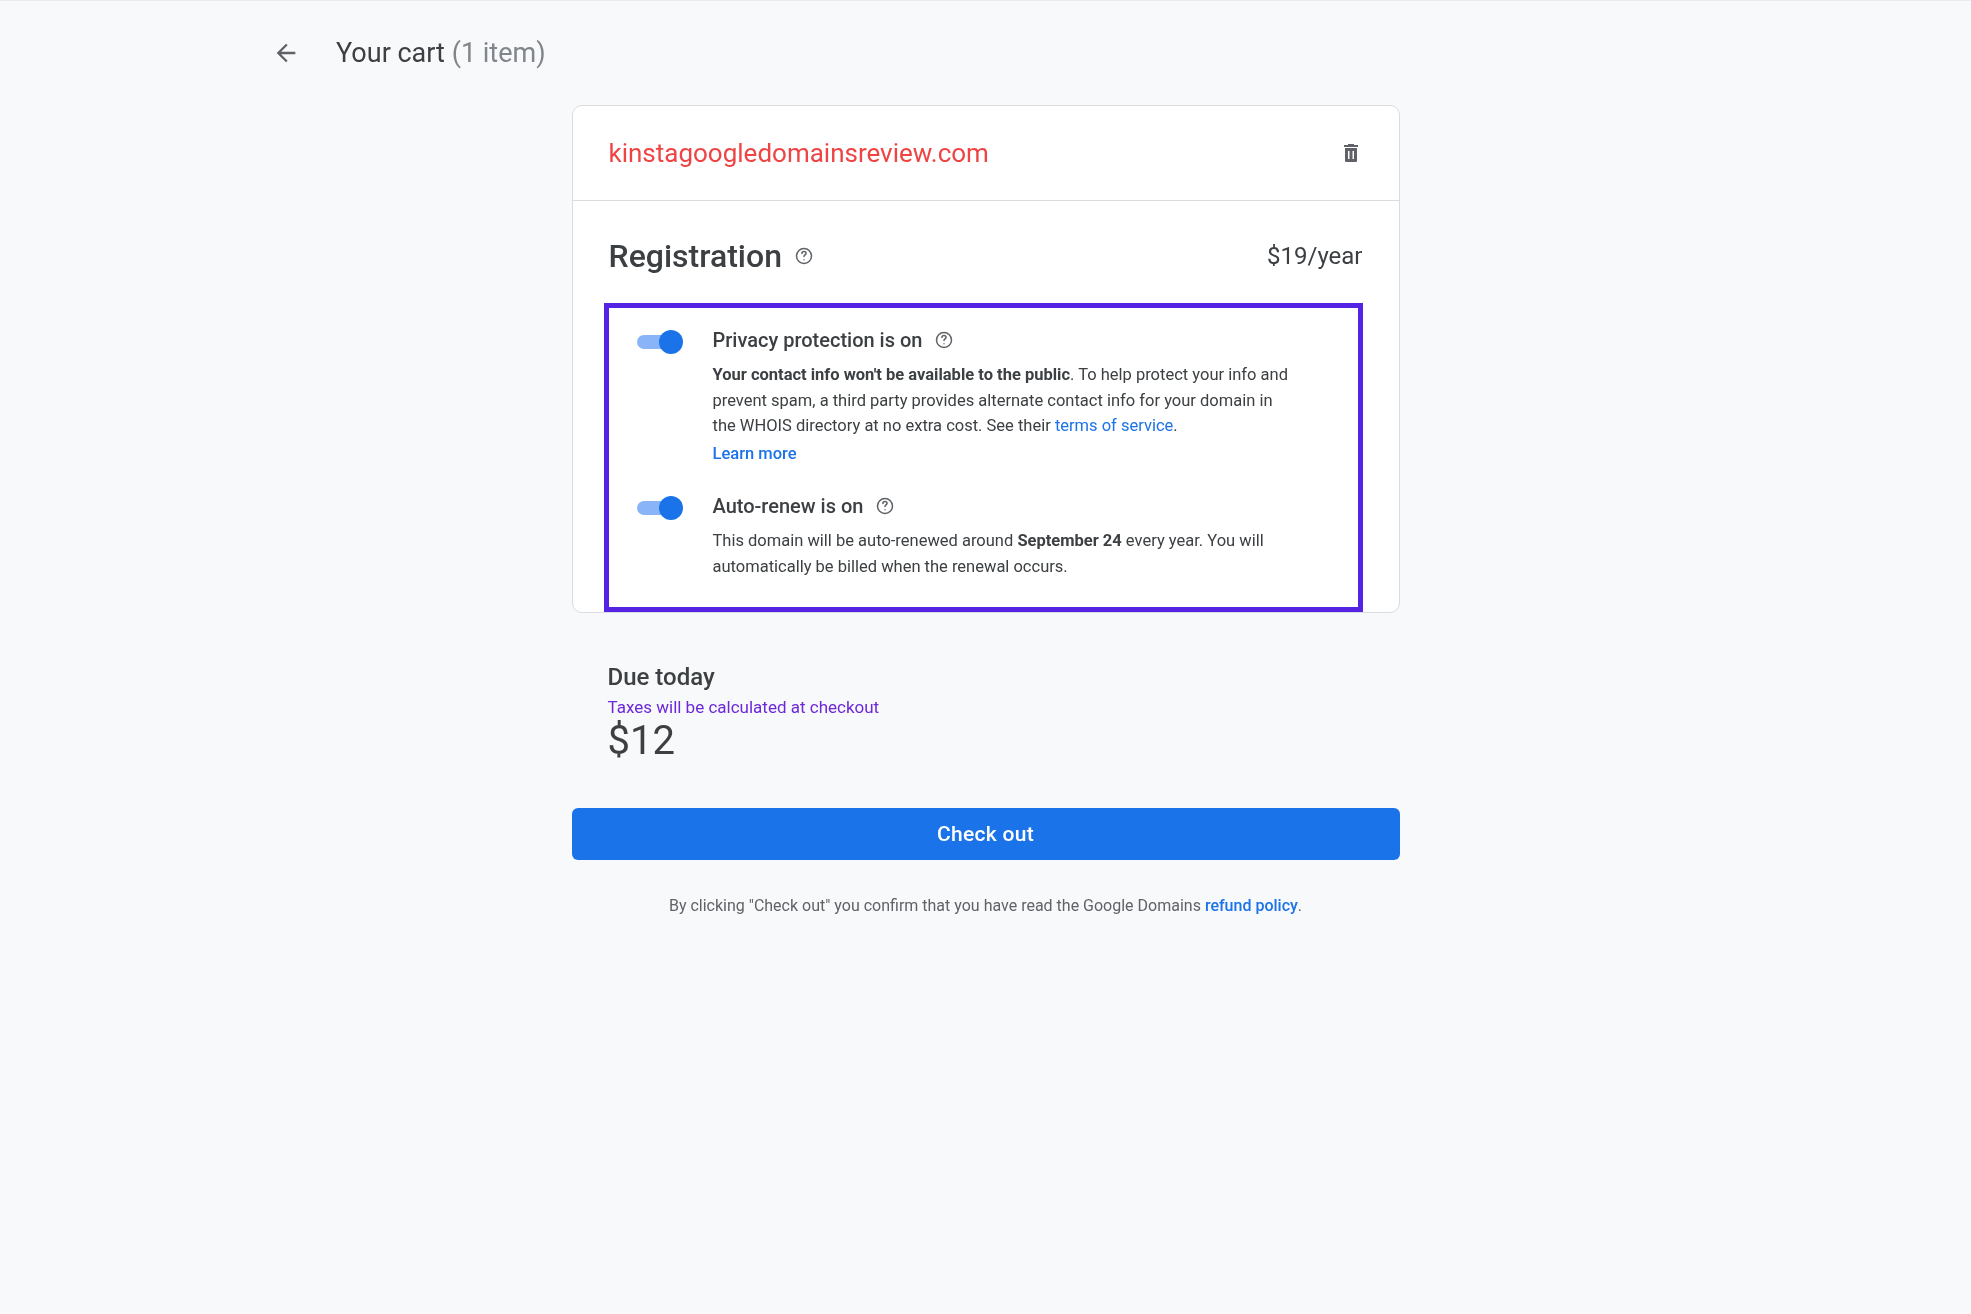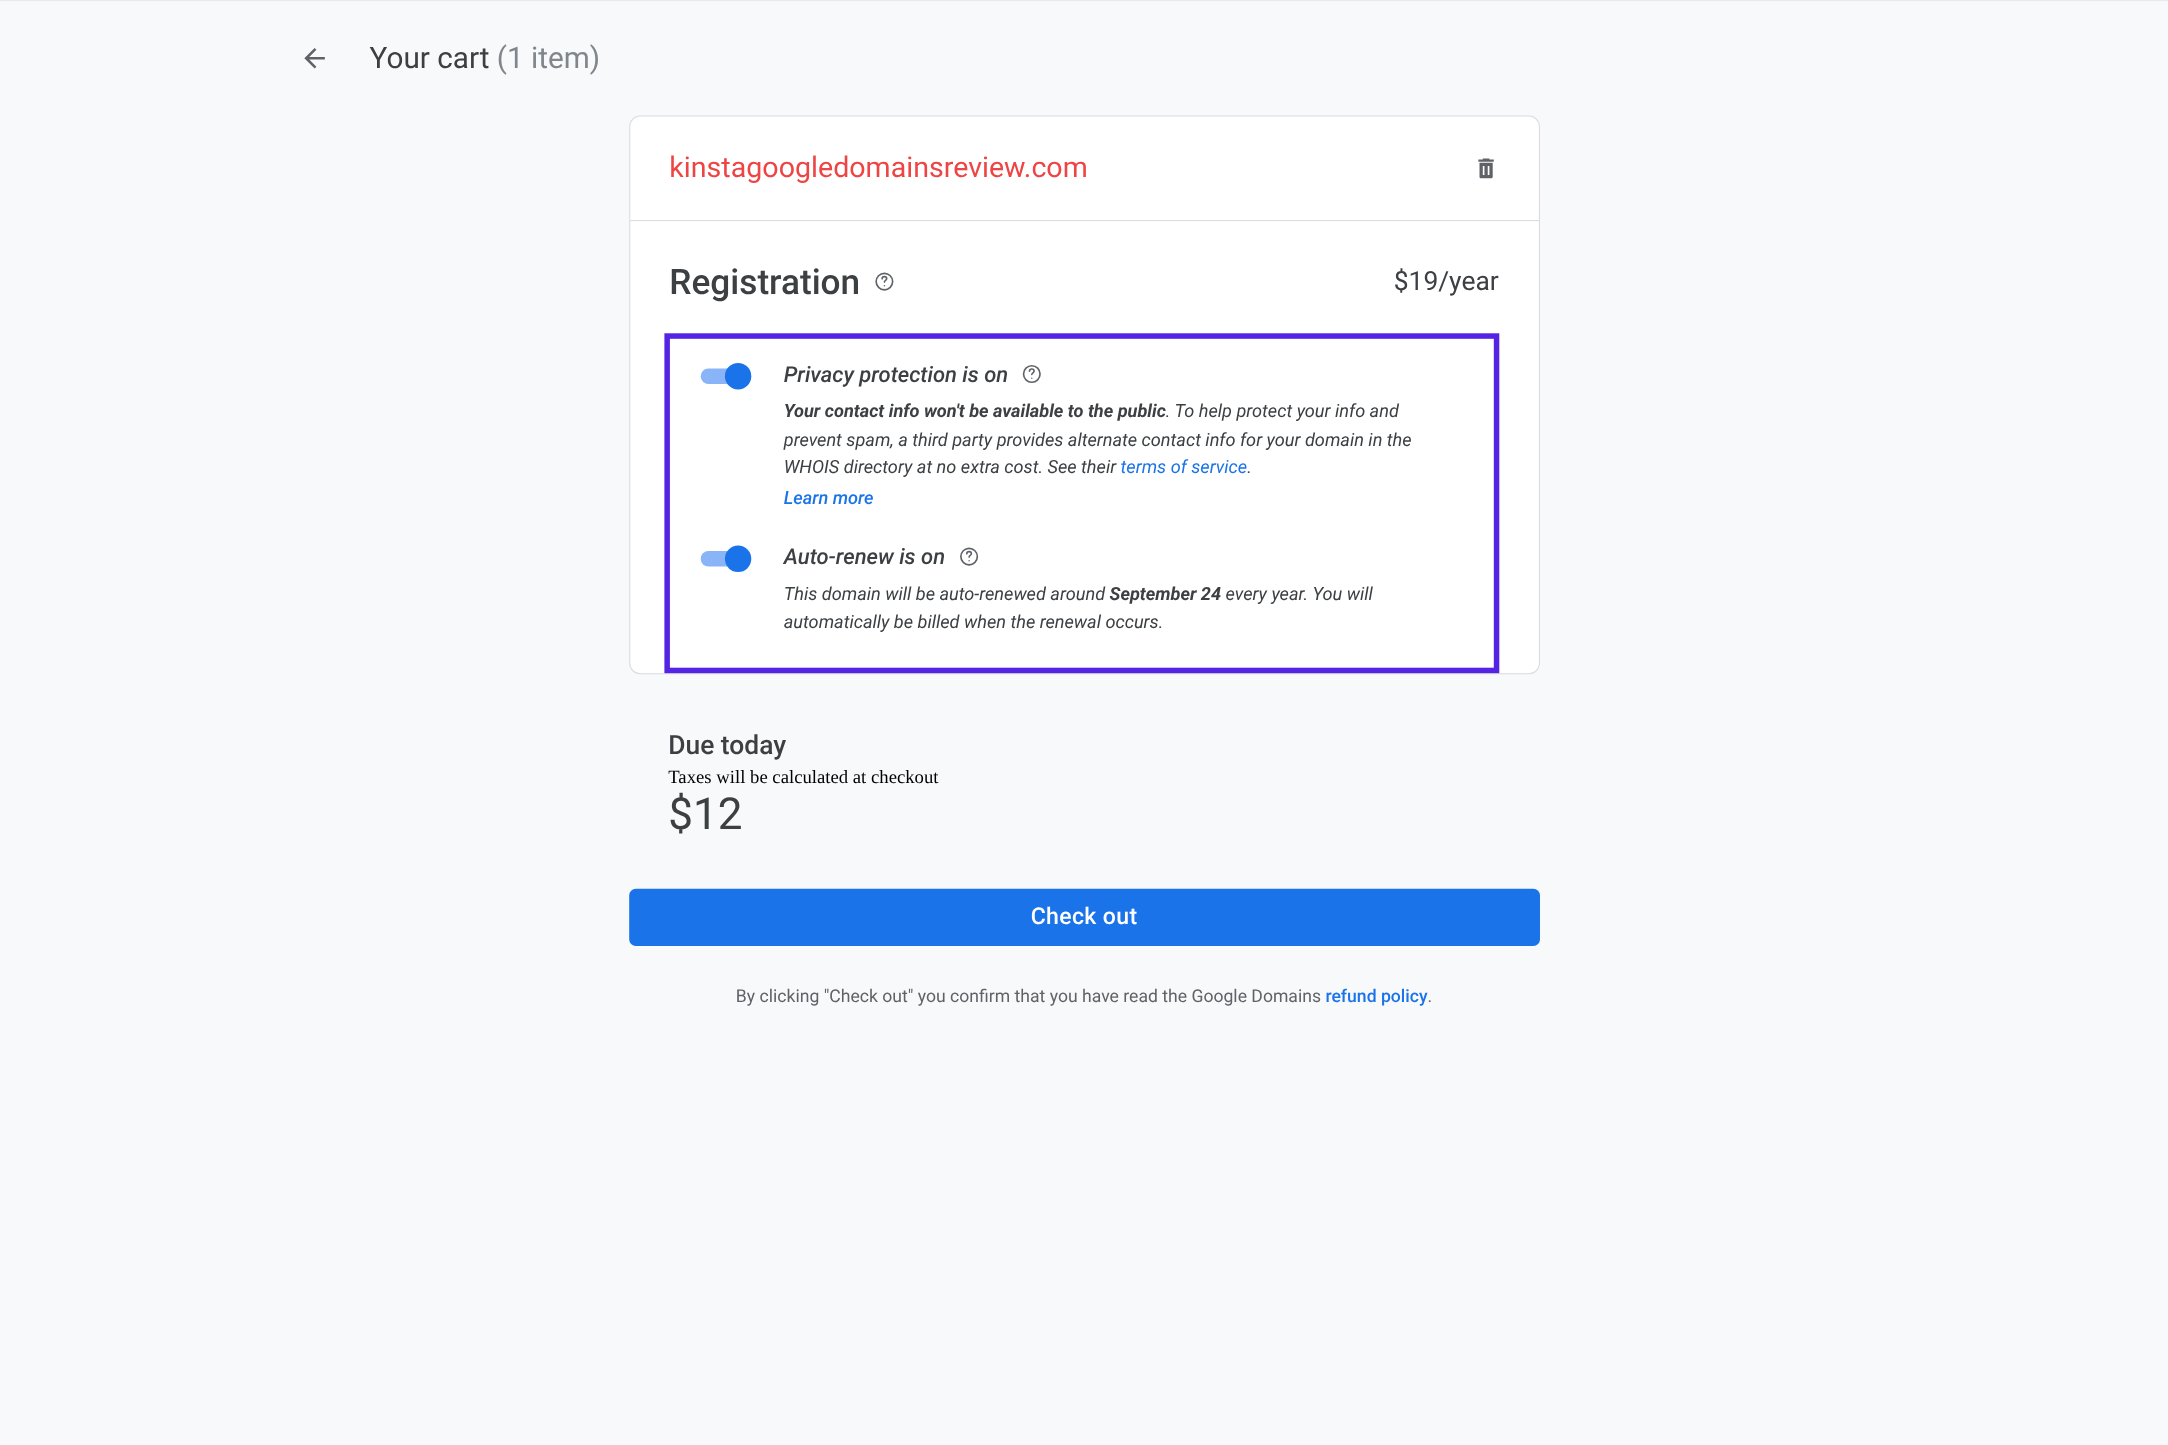--- a/index.html
+++ b/index.html
@@ -113,21 +113,20 @@
       padding: 0 0 28px 0;
     }
     .purple-box {
       border: 5px solid #5826e8;
     }
     .purple-box {
       border-color: #4d14dc;
     }
     .purple-box {
       border-color: #5726e5;
-      font-style: italic;
     }
     
     .purple-box {
       border: 5px solid #5726e5;
       border-color: #5423e3;
     }
     .toggle-row {
       display: flex;
       gap: 30px;
       padding: 20px 28px 0 28px;
@@ -201,23 +200,22 @@
     }
     .due-left {
     }
     .due-title {
       font-size: 24px;
       font-weight: 500;
       color: #3c4043;
     }
     .due-sub {
       font-size: 17px;
-      color: #000000;
+      color: #6d28d9;
       margin-top: 6px;
-      font-family: Liberation Serif, serif;
     }
     .due-amount {
       font-size: 40px;
       font-weight: 400;
       color: #3c4043;
     }
     .checkout-btn {
       display: flex;
       align-items: center;
       justify-content: center;

